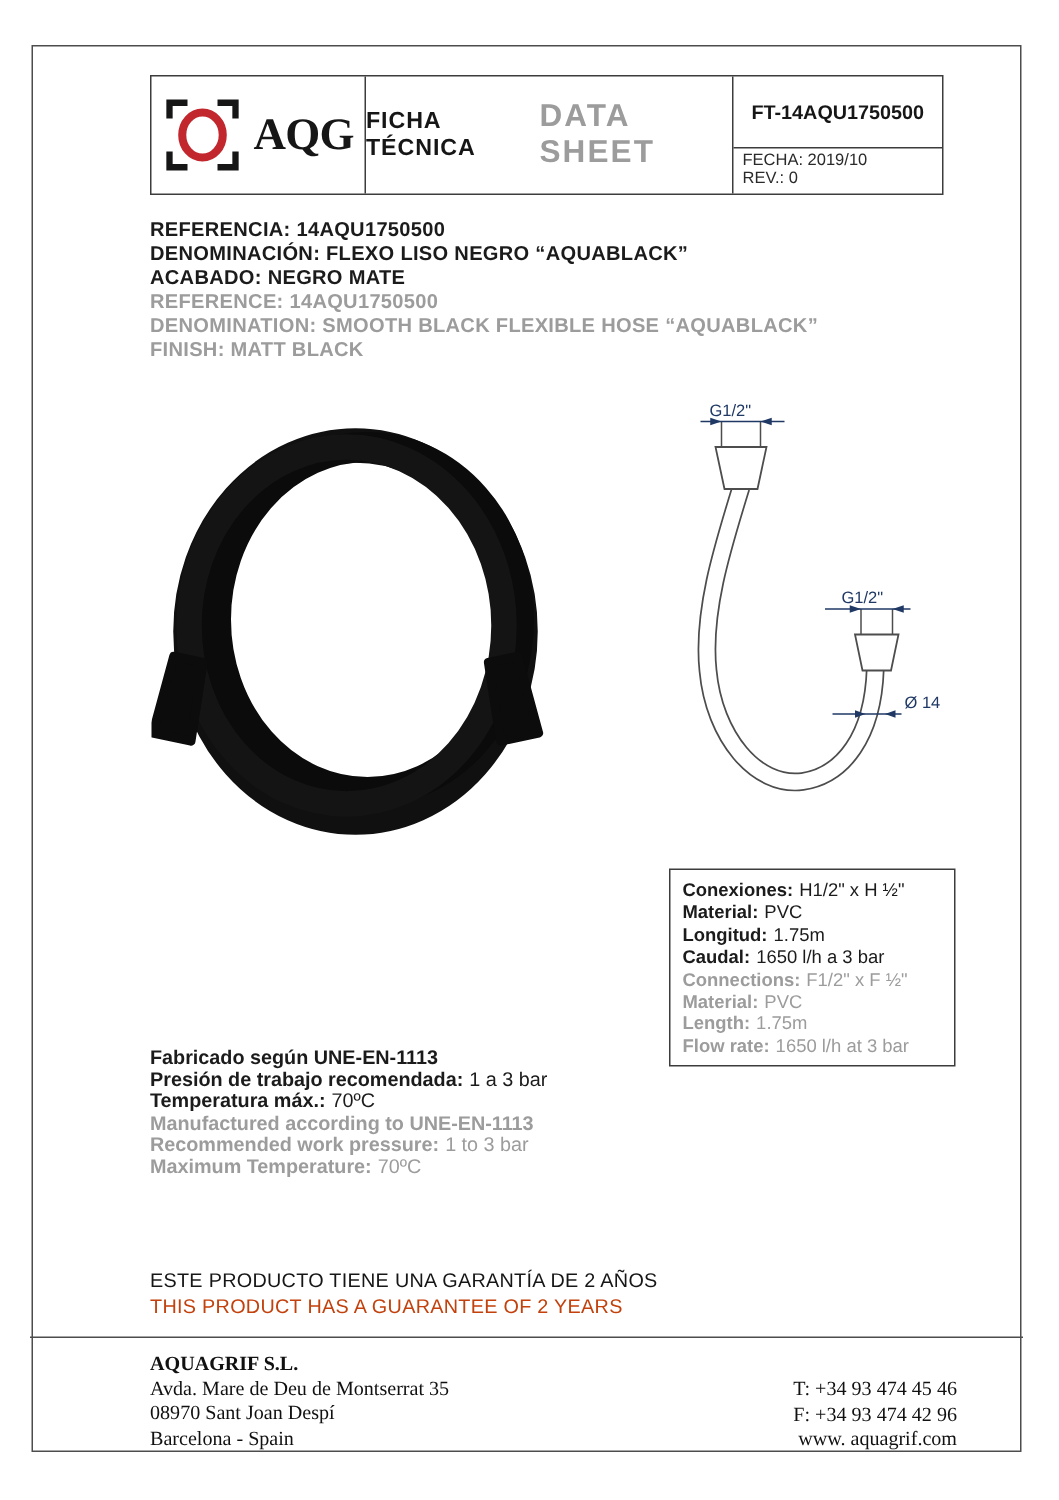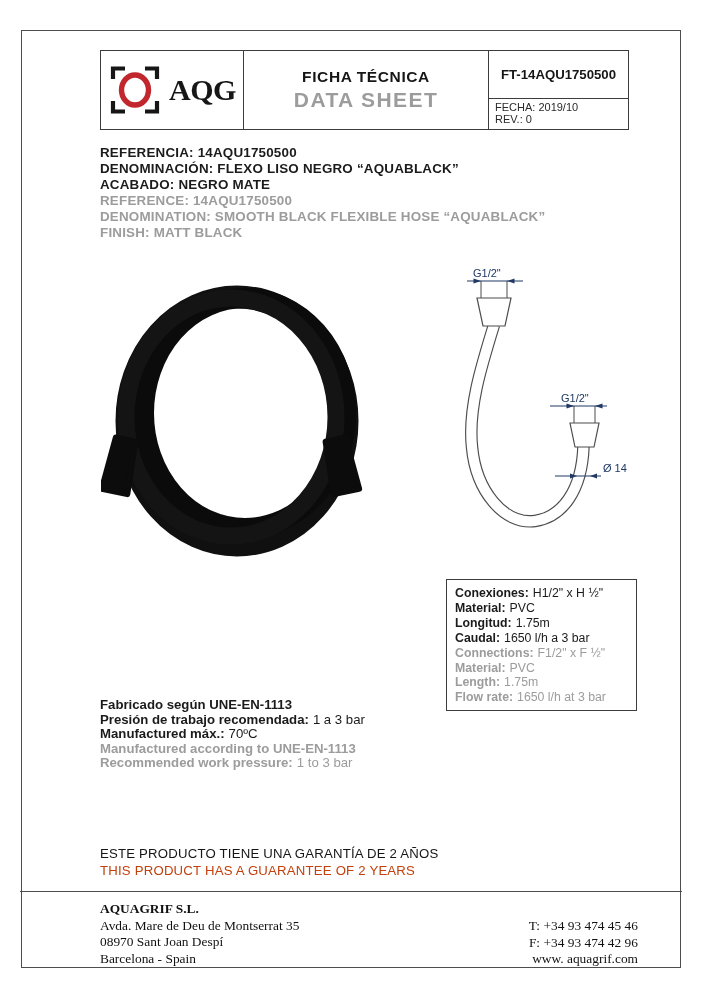--- a/index.html
+++ b/index.html
@@ -8,21 +8,21 @@
   .frame{position:absolute;left:21px;top:30px;width:660px;height:938px;
          border:1.6px solid #4d4d4d;box-sizing:border-box;background:#fff;}
 
   
   .hdr{position:absolute;left:78px;top:19px;width:529px;height:80px;
        border:1.2px solid #3c3c3c;box-sizing:border-box;
        display:grid;grid-template-columns:142px 246px 1fr;}
   .logo-cell{display:flex;align-items:center;justify-content:center;gap:7px;font-family:Liberation Serif, serif;}
   .brand{font-size:30px;font-weight:bold;color:#161616;letter-spacing:-.5px;}
   .title-cell{border-left:1.2px solid #3c3c3c;border-right:1.2px solid #3c3c3c;
-       display:flex;flex-direction:column;align-items:center;justify-content:center;gap:2px;}
+       display:flex;flex-direction:row;align-items:center;justify-content:center;gap:2px;}
   .t1{font-size:15.5px;font-weight:bold;color:#161616;letter-spacing:.6px;}
   .t2{font-size:21px;font-weight:bold;color:#9c9c9c;letter-spacing:1.4px;}
   .code-cell{display:flex;flex-direction:column;}
   .code{height:47px;display:flex;align-items:center;justify-content:center;
         font-size:13.2px;font-weight:bold;color:#161616;border-bottom:1.2px solid #3c3c3c;}
   .meta{flex:1;padding:3px 6px;font-size:11px;color:#2a2a2a;line-height:11.5px;}
 
   .ident{position:absolute;left:78px;top:114px;font-weight:bold;font-size:13.4px;
          line-height:16px;letter-spacing:.2px;color:#1b1b1b;white-space:nowrap;}
   .muted{color:#9c9c9c;}
@@ -147,23 +147,24 @@
       <div><span class="lab">Caudal:</span><span>1650 l/h a 3 bar</span></div>
       <div class="muted"><span class="lab">Connections:</span><span>F1/2" x F ½"</span></div>
       <div class="muted"><span class="lab">Material:</span><span>PVC</span></div>
       <div class="muted"><span class="lab">Length:</span><span>1.75m</span></div>
       <div class="muted"><span class="lab">Flow rate:</span><span>1650 l/h at 3 bar</span></div>
     </div>
 
     <div class="standards">
       <div><span class="lab">Fabricado según UNE-EN-1113</span><span></span></div>
       <div><span class="lab">Presión de trabajo recomendada:</span><span>1 a 3 bar</span></div>
-      <div><span class="lab">Manufactured máx.:</span><span>70ºC</span></div>
+      <div><span class="lab">Temperatura máx.:</span><span>70ºC</span></div>
       <div class="muted"><span class="lab">Manufactured according to UNE-EN-1113</span><span></span></div>
       <div class="muted"><span class="lab">Recommended work pressure:</span><span>1 to 3 bar</span></div>
+      <div class="muted"><span class="lab">Maximum Temperature:</span><span>70ºC</span></div>
     </div>
 
     <div class="warranty">
       <div class="w-es">ESTE PRODUCTO TIENE UNA GARANTÍA DE 2 AÑOS</div>
       <div class="w-en">THIS PRODUCT HAS A GUARANTEE OF 2 YEARS</div>
     </div>
 
     <div class="footrule"></div>
     <div class="footer">
       <div class="f-left">

